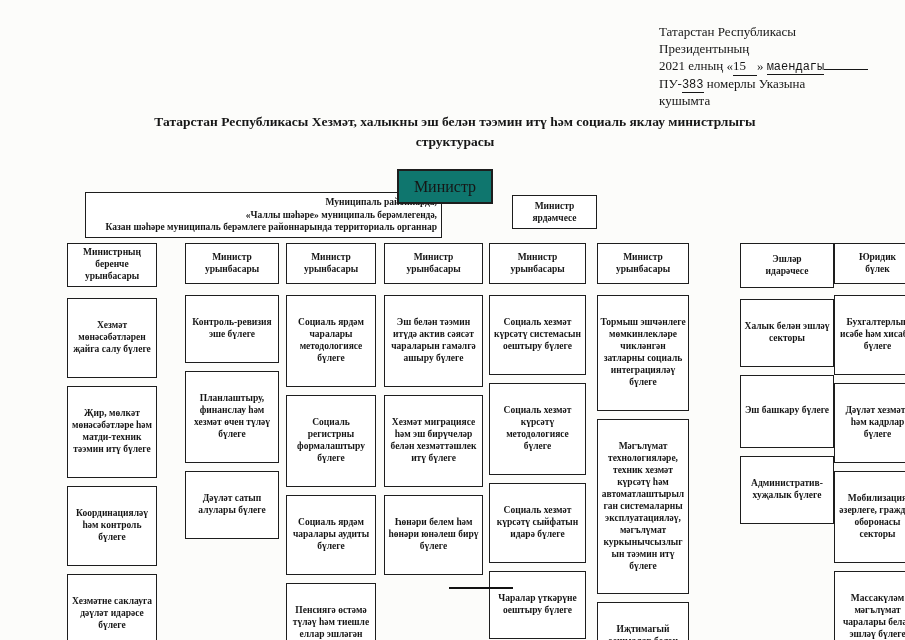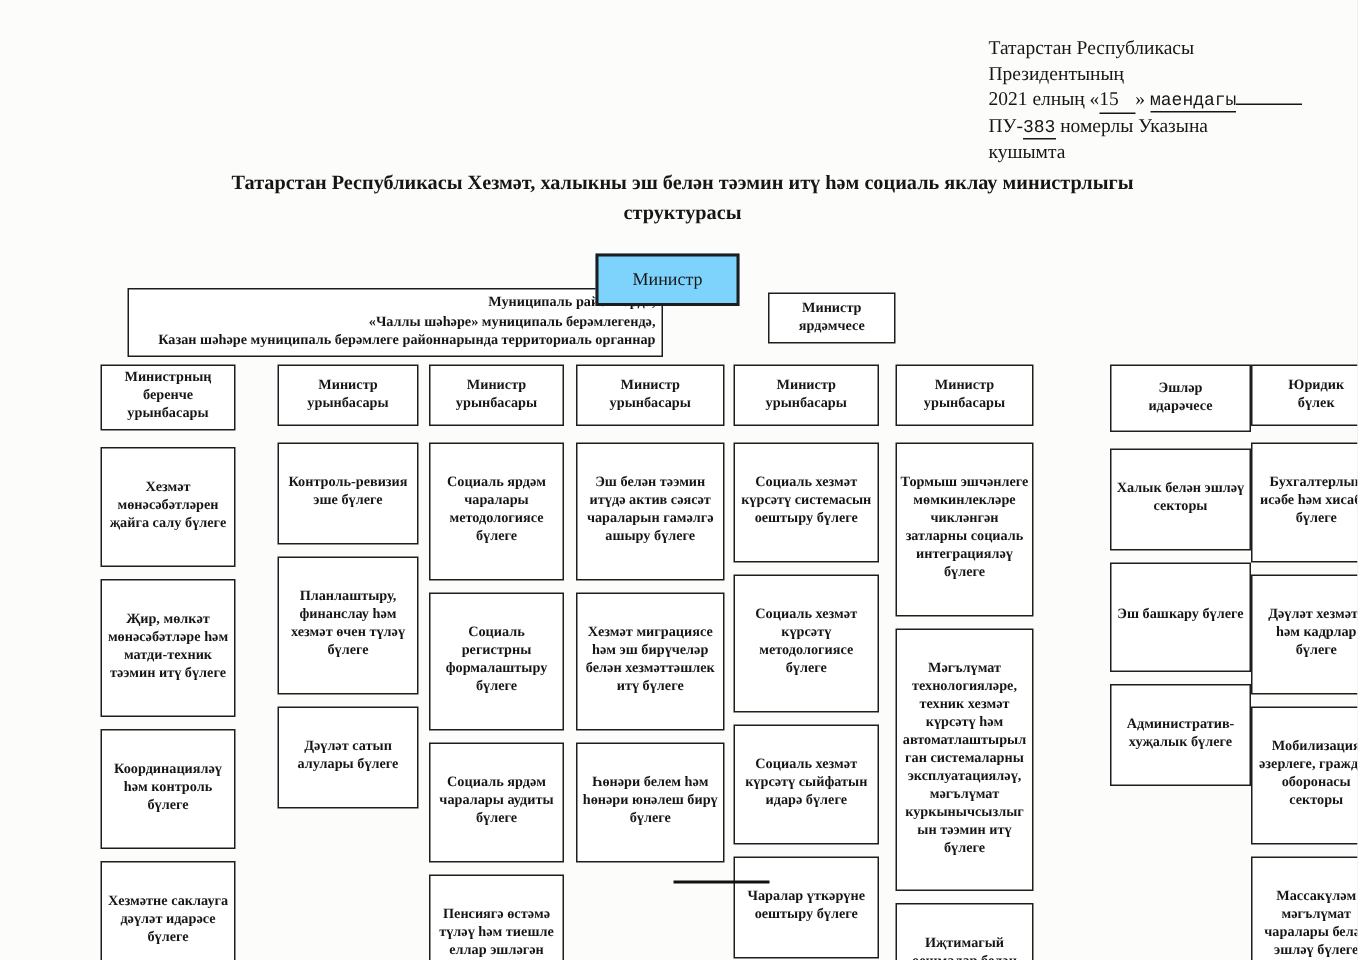--- a/index.html
+++ b/index.html
@@ -12,22 +12,22 @@
   .note .mono{font-family:"Liberation Mono",monospace;font-size:12px;}
   .u{border-bottom:1px solid #161616;}
   .day{display:inline-block;min-width:24px;border-bottom:1px solid #161616;}
   .tail{display:inline-block;width:44px;height:12px;border-bottom:1px solid #161616;}
   .title{
     position:absolute;left:60px;top:112px;width:790px;text-align:center;
     font-weight:bold;font-size:13.5px;line-height:1.45;
   }
   .minister{
     position:absolute;left:397px;top:169px;width:92px;height:31px;z-index:3;
-    border:2px solid #1d1d1d;background:#7dd3fc;
-    display:flex;align-items:center;justify-content:center;font-size:12px;
+    border:2px solid #1d1d1d;background:#0f766e;
+    display:flex;align-items:center;justify-content:center;font-size:16px;
   }
   .territorial{
     position:absolute;left:85px;top:192px;width:347px;z-index:2;
     border:1.5px solid #1d1d1d;background:#fff;
     font-size:9.5px;font-weight:bold;text-align:right;line-height:1.32;padding:3px 4px;
   }
   .assistant{
     position:absolute;left:512px;top:195px;width:79px;min-height:28px;
     border:1.5px solid #1d1d1d;background:#fff;padding:2px;
     display:flex;align-items:center;justify-content:center;

